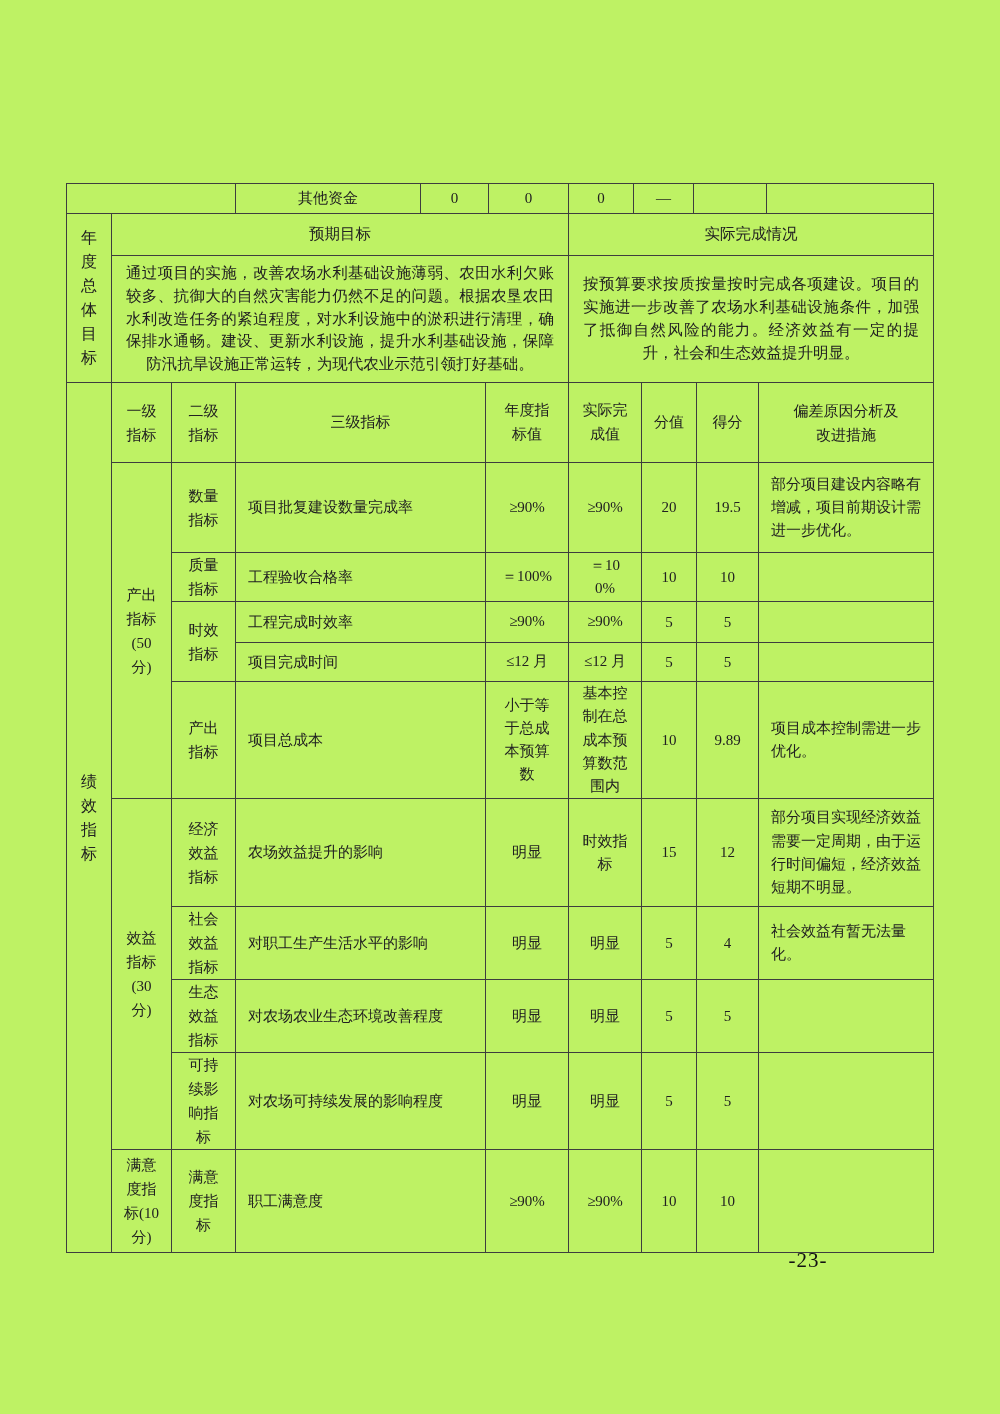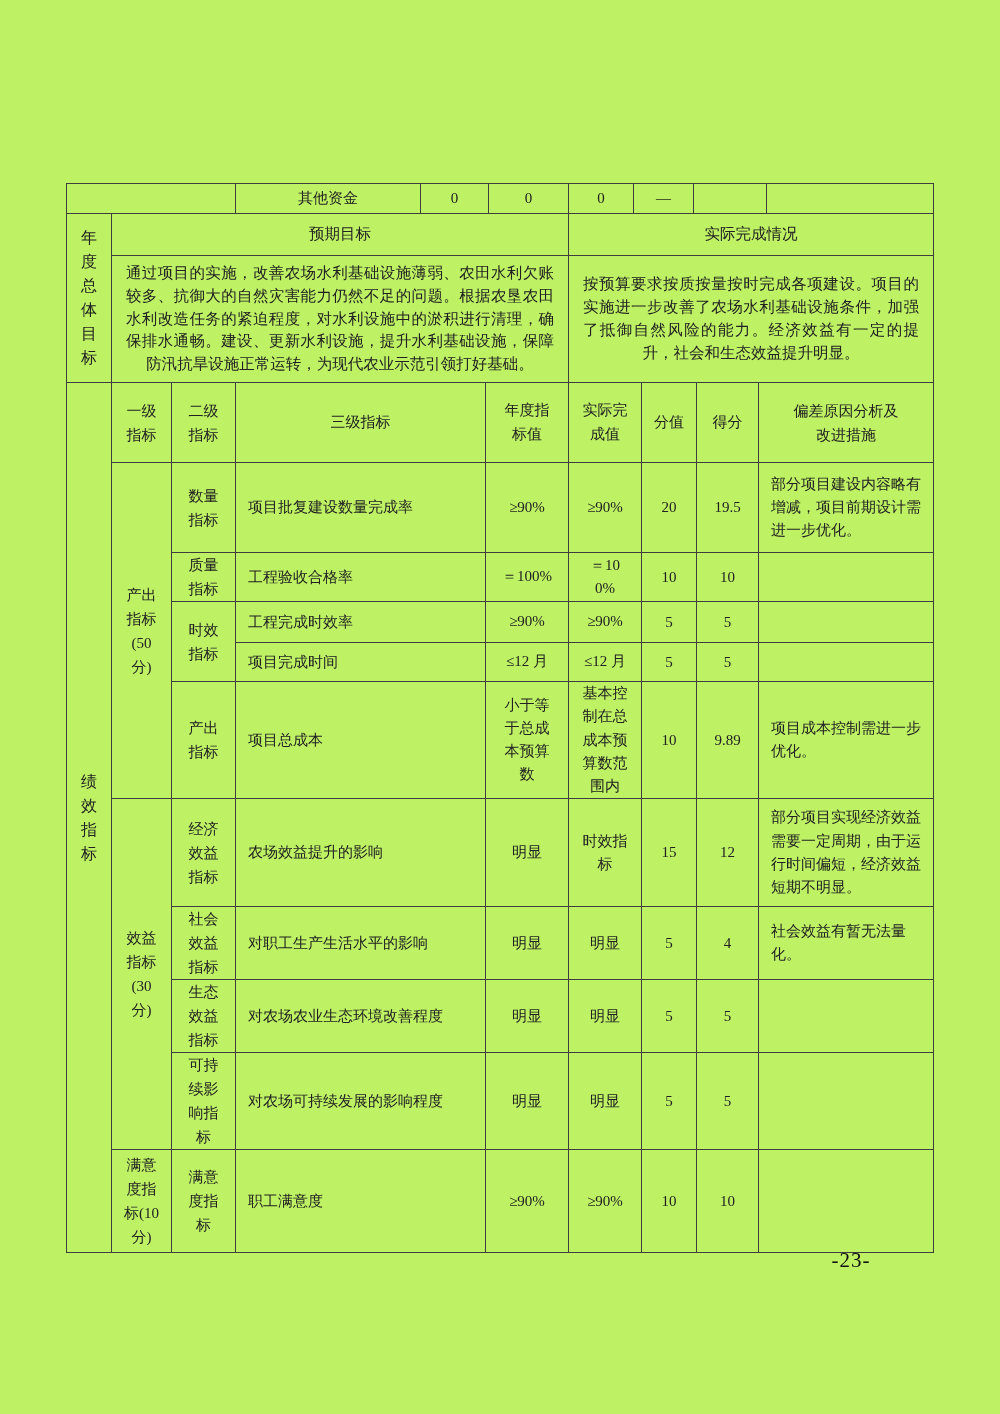--- a/index.html
+++ b/index.html
@@ -36,21 +36,21 @@
   }
   .hdr{font-size:15.5px;}
   .l1{padding:0 12px;line-height:1.6;word-break:break-all;}
   .l2{padding:0 13px;line-height:1.6;word-break:break-all;}
   .l3{text-align:left;padding:2px 6px 2px 12px;}
   .tgt{padding:0 14px;line-height:1.55;word-break:break-all;}
   .act{padding:0 12px;line-height:1.55;word-break:break-all;}
   .dev{text-align:left;padding:6px 8px 6px 12px;line-height:1.55;word-break:break-all;margin-left:8px;}
   .devhdr{padding:0 32px;line-height:1.6;}
   .pagenum{
-    position:absolute;left:791px;top:1248px;width:120px;
+    position:absolute;left:748px;top:1248px;width:120px;
     text-align:center;font-size:21px;letter-spacing:1px;color:#111;
   }
 </style>
 </head>
 <body>
 
 <div class="page">
   <div class="doc">
 
     <table>

